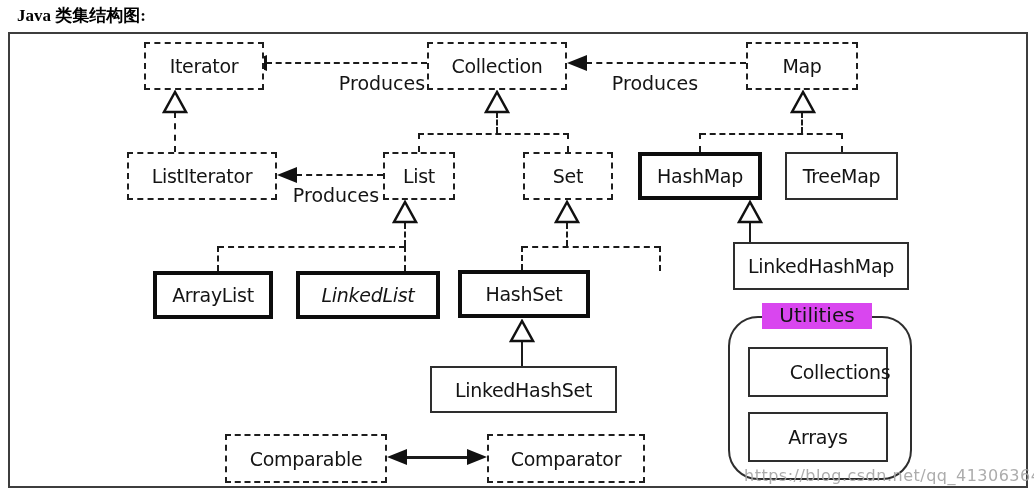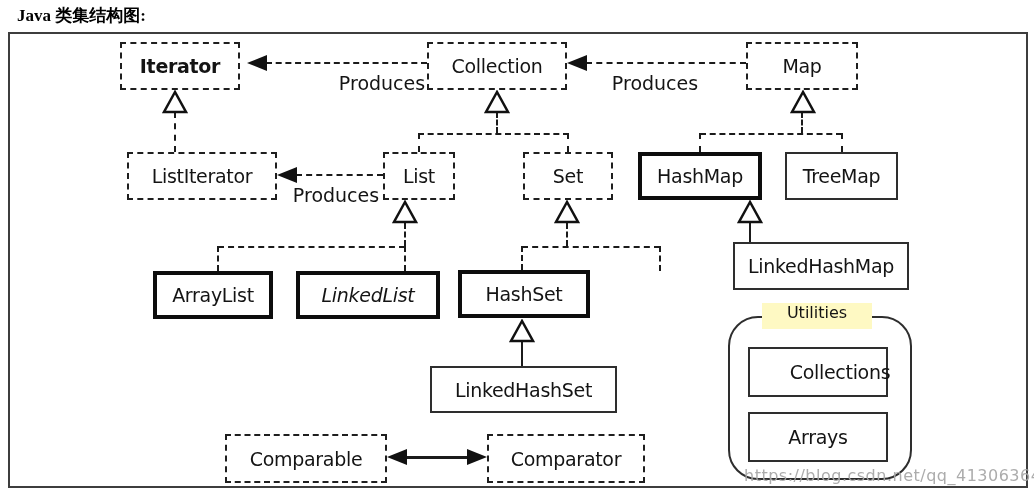--- a/index.html
+++ b/index.html
@@ -20,35 +20,35 @@
   .vsolid{position:absolute;width:0;border-left:2px solid #1b1b1b;z-index:1;}
   .hsolid{position:absolute;height:0;border-top:3px solid #1b1b1b;z-index:1;}
   .tri{position:absolute;z-index:2;}
   .ah-left{position:absolute;width:0;height:0;border-top:8px solid transparent;
            border-bottom:8px solid transparent;border-right:20px solid #111;z-index:2;}
   .ah-right{position:absolute;width:0;height:0;border-top:8px solid transparent;
             border-bottom:8px solid transparent;border-left:20px solid #111;z-index:2;}
   .produces{position:absolute;font-size:19px;text-align:center;width:140px;z-index:2;color:#141414;}
   .util-group{position:absolute;left:728px;top:316px;width:184px;height:164px;
               border:2px solid #2e2e2e;border-radius:30px;box-sizing:border-box;z-index:2;background:#fff;}
-  .util-label{position:absolute;left:762px;top:303px;width:110px;height:26px;background:#fef9c3;
-              text-align:center;font-size:16px;z-index:3;color:#141414;}
+  .util-label{position:absolute;left:762px;top:303px;width:110px;height:26px;background:#d946ef;
+              text-align:center;font-size:20px;z-index:3;color:#141414;}
   .watermark{position:absolute;left:744px;top:466px;width:290px;height:22px;overflow:hidden;
              white-space:nowrap;font-size:16px;letter-spacing:0.5px;color:rgba(168,168,168,0.95);z-index:5;}
 </style>
 </head>
 <body>
 
 <div class="canvas">
 
   <div class="page-title">Java 类集结构图:</div>
 
   <div class="frame"></div>
 
-  <div class="node nd" style="left:120px;top:42px;width:120px;height:48px;font-weight:bold;">Iterator</div>
+  <div class="node nd" style="left:144px;top:42px;width:120px;height:48px;">Iterator</div>
   <div class="node nd" style="left:427px;top:42px;width:140px;height:48px;text-align:right;">Collection</div>
   <div class="node nd" style="left:746px;top:42px;width:112px;height:48px;">Map</div>
 
   <div class="node nd" style="left:127px;top:152px;width:150px;height:48px;">ListIterator</div>
   <div class="node nd" style="left:383px;top:152px;width:72px;height:48px;">List</div>
   <div class="node nd" style="left:523px;top:152px;width:90px;height:48px;">Set</div>
   <div class="node nk" style="left:638px;top:152px;width:124px;height:48px;">HashMap</div>
   <div class="node nt" style="left:785px;top:152px;width:113px;height:48px;">TreeMap</div>
 
   <div class="node nk" style="left:153px;top:271px;width:120px;height:48px;">ArrayList</div>

